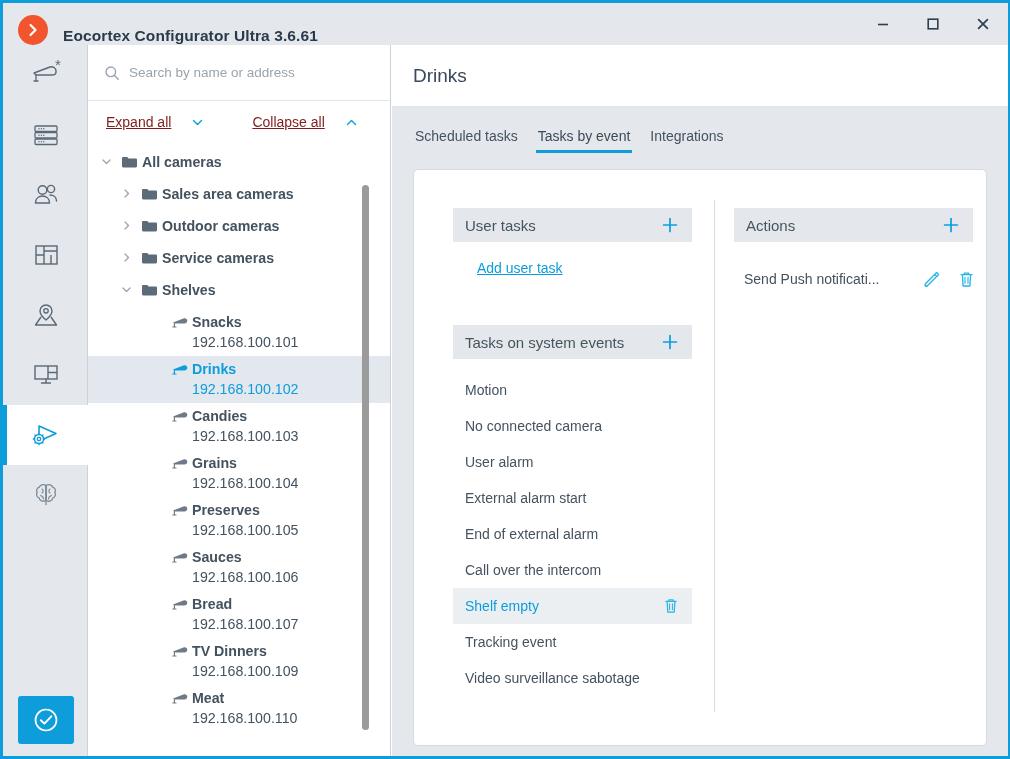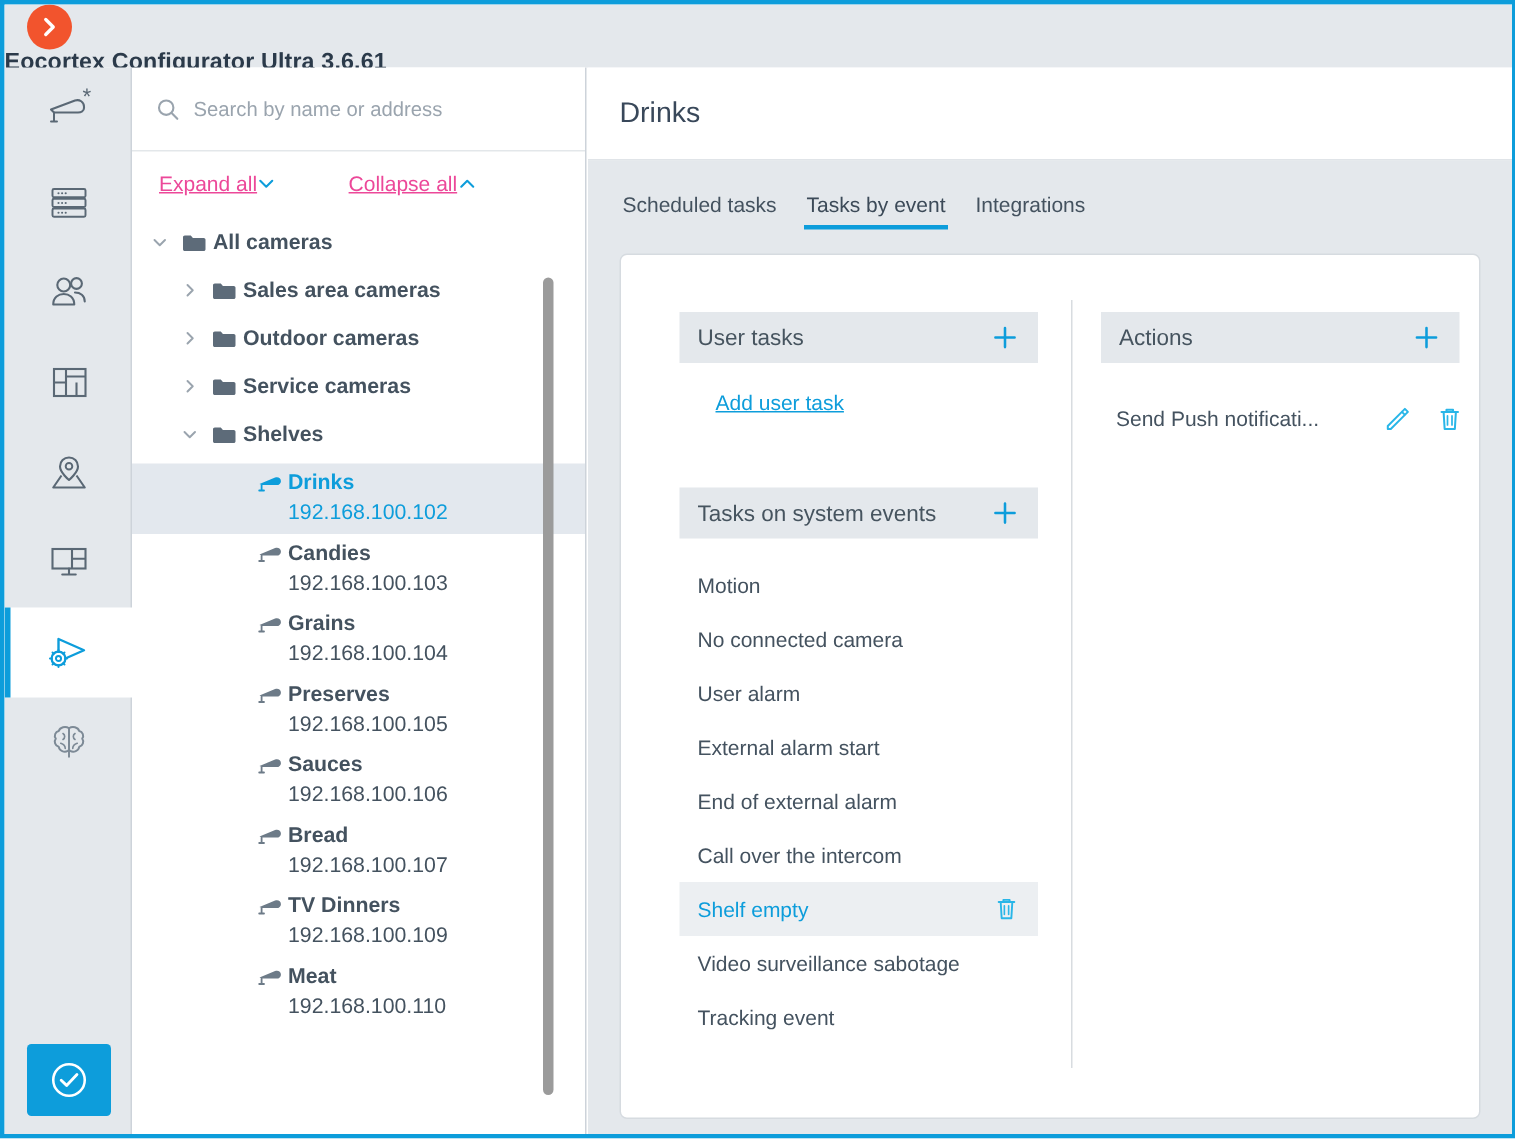--- a/index.html
+++ b/index.html
@@ -18,21 +18,21 @@
     border-left: 3px solid #0d9ddb;
     border-right: 2px solid #0d9ddb;
     border-bottom: 3px solid #0d9ddb;
     overflow: hidden;
   }
 
   
   .titlebar {
     position: absolute; top:0; left:0; right:0; height: 42px;
     background: #e4e8ec;
-    display: flex; align-items: flex-start; flex-direction: column;
+    display: flex; align-items: flex-end;
   }
   .logo-wrap { width: 60px; display:flex; align-items:center; justify-content:center; }
   .logo {
     width: 30px; height: 30px; border-radius: 50%;
     background: #f2542d;
     display: flex; align-items: center; justify-content: center;
   }
   .logo svg { display:block; }
   .app-title {
     font-size: 15.5px; color: #2b3a4a; font-weight: 600;
@@ -92,22 +92,22 @@
     font-family: "Liberation Sans", sans-serif;
     font-size: 13.5px; color: #15803d; width: 100%;
   }
   .search-input::placeholder { color: #9aa4ae; }
 
   .tree-actions {
     height: 42px; display:flex; align-items:center;
     padding-left: 18px; gap: 0;
   }
   .tlink {
-    display:flex; align-items:center; gap:0;
-    color: #ec4899; font-size: 14px;
+    display:flex; align-items:center; gap:20px;
+    color: #7f1d1d; font-size: 14px;
     text-decoration: none; cursor: pointer;
   }
   .tlink span.txt { text-decoration: underline; }
   .tlink.collapse { margin-left: 48px; justify-content: space-between; }
 
   .tree-scroll {
     position: absolute; top: 98px; left: 0; right: 0; bottom: 0;
     overflow: hidden;
   }
   .tree-list { padding-top: 6px; }
@@ -433,20 +433,33 @@
             </span>
             <span class="ficon">
               <svg width="17" height="14" viewBox="0 0 17 14">
                 <path d="M1 3.2 C1 2.5 1.5 2 2.2 2 H6.2 L7.6 3.6 H14.8 C15.5 3.6 16 4.1 16 4.8 V11.2 C16 11.9 15.5 12.4 14.8 12.4 H2.2 C1.5 12.4 1 11.9 1 11.2 Z" fill="#5d6b79" stroke-linecap="round" stroke-linejoin="round"></path>
               </svg>
             </span>
             <div class="tlabelwrap">
               <div class="tlabel">Shelves</div>
             </div>
           </div>
+          <div class="tnode lvl2">
+            <span class="chev"></span>
+            <span class="ficon">
+              <svg width="19" height="15" viewBox="0 0 19 15">
+                <path d="M3 7.6 L13.4 3.4 C15.3 2.6 17.3 3.8 17.3 5.8 C17.3 7.4 16 8.4 14.5 8.4 L4.6 8.4 Z" fill="#6d7b88" stroke-linecap="round" stroke-linejoin="round"></path>
+                <path d="M4.4 8.4 L4.4 12 M2.8 12 L6 12" fill="none" stroke="#6d7b88" stroke-width="1.2" stroke-linecap="round" stroke-linejoin="round"></path>
+              </svg>
+            </span>
+            <div class="tlabelwrap">
+              <div class="tlabel">Snacks</div>
+              <div class="taddr">192.168.100.101</div>
+            </div>
+          </div>
           <div class="tnode lvl2 selected">
             <span class="chev"></span>
             <span class="ficon">
               <svg width="19" height="15" viewBox="0 0 19 15">
                 <path d="M3 7.6 L13.4 3.4 C15.3 2.6 17.3 3.8 17.3 5.8 C17.3 7.4 16 8.4 14.5 8.4 L4.6 8.4 Z" fill="#0d9ddb" stroke-linecap="round" stroke-linejoin="round"></path>
                 <path d="M4.4 8.4 L4.4 12 M2.8 12 L6 12" fill="none" stroke="#0d9ddb" stroke-width="1.2" stroke-linecap="round" stroke-linejoin="round"></path>
               </svg>
             </span>
             <div class="tlabelwrap">
               <div class="tlabel">Drinks</div>
@@ -615,24 +628,24 @@
               <span class="evt-del">
                 <svg width="18" height="18" viewBox="0 0 19 19">
                   <path d="M4 4.6 H15" fill="none" stroke="#29b6e8" stroke-width="1.35" stroke-linecap="round" stroke-linejoin="round"></path>
                   <path d="M7.3 4.6 V3.1 H11.7 V4.6" fill="none" stroke="#29b6e8" stroke-width="1.35" stroke-linecap="round" stroke-linejoin="round"></path>
                   <path d="M5.4 4.6 L6.1 16 H12.9 L13.6 4.6" fill="none" stroke="#29b6e8" stroke-width="1.35" stroke-linecap="round" stroke-linejoin="round"></path>
                   <path d="M8 7.3 V13.3 M11 7.3 V13.3" fill="none" stroke="#29b6e8" stroke-width="1.15" stroke-linecap="round" stroke-linejoin="round"></path>
                 </svg>
               </span>
             </div>
             <div class="evt">
+              <span>Tracking event</span>
+            </div>
+            <div class="evt">
               <span>Video surveillance sabotage</span>
-            </div>
-            <div class="evt">
-              <span>Tracking event</span>
             </div>
           </div>
 
         <div class="actions">
           <div class="panel-head">
             <span class="ph-title">Actions</span>
             <span class="plus">
               <svg width="18" height="18" viewBox="0 0 18 18">
                 <path d="M9 2.6 V15.4 M2.6 9 H15.4" stroke="#0d9ddb" stroke-width="1.7" stroke-linecap="round"></path>
               </svg>

